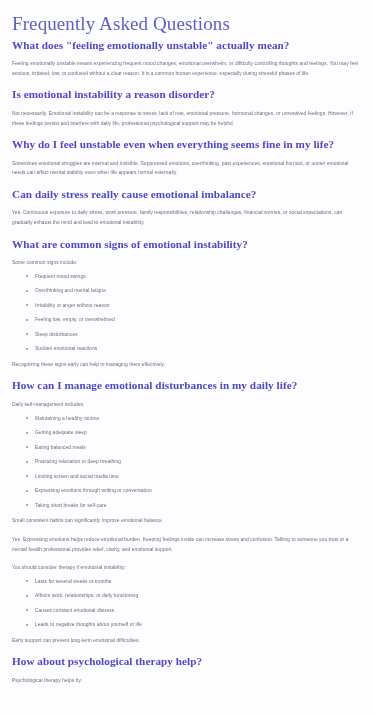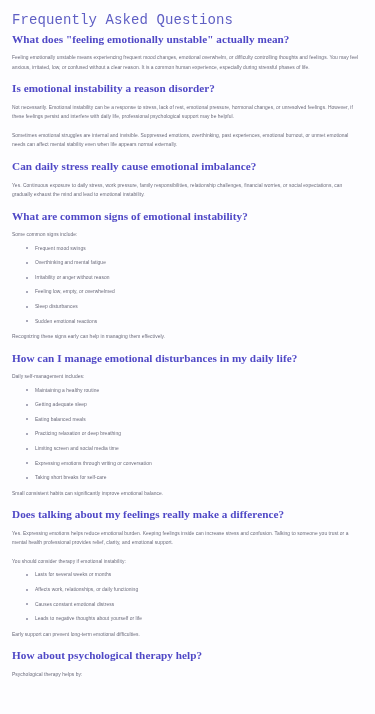--- a/index.html
+++ b/index.html
@@ -12,22 +12,22 @@
     background: #fdfdff;
     font-family: "Liberation Sans", sans-serif;
     overflow: hidden;
   }
   .page {
     padding: 12px 12px 0 12px;
     box-sizing: border-box;
     width: 375px;
   }
   .doc-title {
-    font-family: Liberation Mono, monospace;
-    font-size: 14px;
+    font-family: Liberation Serif, serif;
+    font-size: 19px;
     font-weight: 400;
     color: #5f5fc4;
     margin: 0 0 2px 0;
     letter-spacing: 0.1px;
     line-height: 1.25;
   }
   .question {
     font-family: "Liberation Serif", serif;
     font-size: 11.2px;
     font-weight: 700;
@@ -92,20 +92,21 @@
     <h2 class="question">What does "feeling emotionally unstable" actually mean?</h2>
     <p class="answer">Feeling emotionally unstable means experiencing frequent mood changes, emotional overwhelm, or difficulty controlling thoughts and feelings. You may feel anxious, irritated, low, or confused without a clear reason. It is a common human experience, especially during stressful phases of life.</p>
   </div>
 
   <div class="section">
     <h2 class="question">Is emotional instability a reason disorder?</h2>
     <p class="answer">Not necessarily. Emotional instability can be a response to stress, lack of rest, emotional pressure, hormonal changes, or unresolved feelings. However, if these feelings persist and interfere with daily life, professional psychological support may be helpful.</p>
   </div>
 
   <div class="section">
+    <h2 class="question">Why do I feel unstable even when everything seems fine in my life?</h2>
     <p class="answer">Sometimes emotional struggles are internal and invisible. Suppressed emotions, overthinking, past experiences, emotional burnout, or unmet emotional needs can affect mental stability even when life appears normal externally.</p>
   </div>
 
   <div class="section">
     <h2 class="question">Can daily stress really cause emotional imbalance?</h2>
     <p class="answer">Yes. Continuous exposure to daily stress, work pressure, family responsibilities, relationship challenges, financial worries, or social expectations, can gradually exhaust the mind and lead to emotional instability.</p>
   </div>
 
   <div class="section">
     <h2 class="question">What are common signs of emotional instability?</h2>
@@ -130,21 +131,20 @@
       <li>Eating balanced meals</li>
       <li>Practicing relaxation or deep breathing</li>
       <li>Limiting screen and social media time</li>
       <li>Expressing emotions through writing or conversation</li>
       <li>Taking short breaks for self-care</li>
     </ul>
     <p class="answer closing">Small consistent habits can significantly improve emotional balance.</p>
   </div>
 
   <div class="section">
-    <h2 class="question">Does talking about my feelings really make a difference?</h2>
     <p class="answer">Yes. Expressing emotions helps reduce emotional burden. Keeping feelings inside can increase stress and confusion. Talking to someone you trust or a mental health professional provides relief, clarity, and emotional support.</p>
   </div>
 
   <div class="section">
     <p class="answer lead">You should consider therapy if emotional instability:</p>
     <ul class="bullets">
       <li>Lasts for several weeks or months</li>
       <li>Affects work, relationships, or daily functioning</li>
       <li>Causes constant emotional distress</li>
       <li>Leads to negative thoughts about yourself or life</li>

